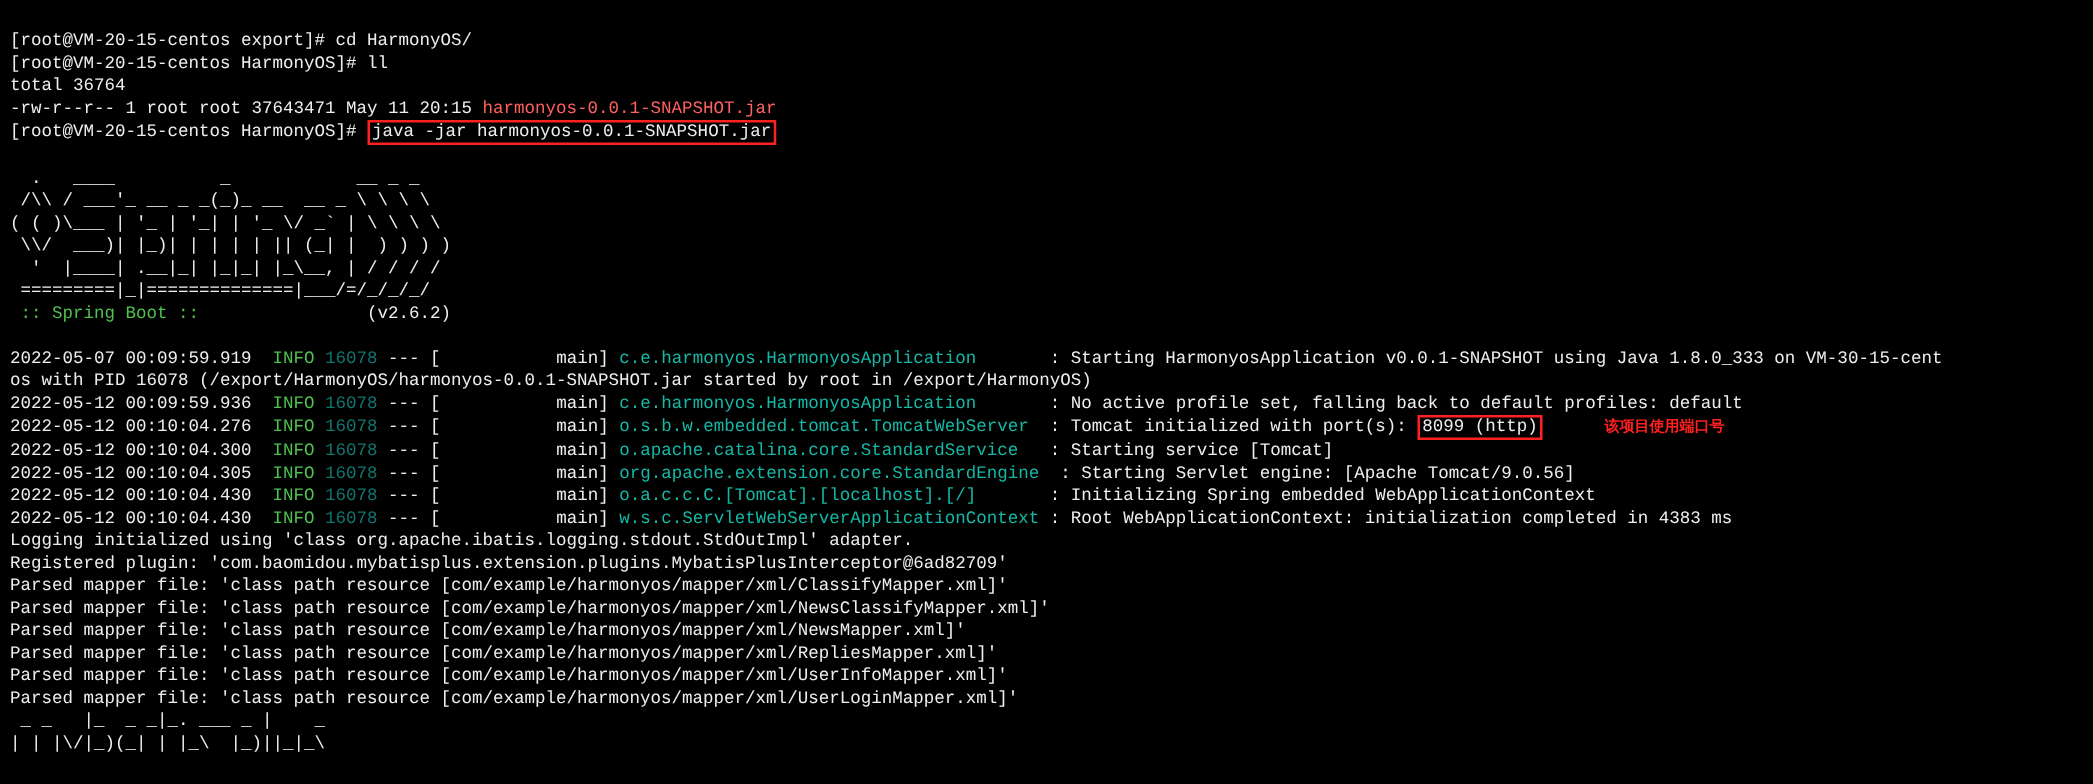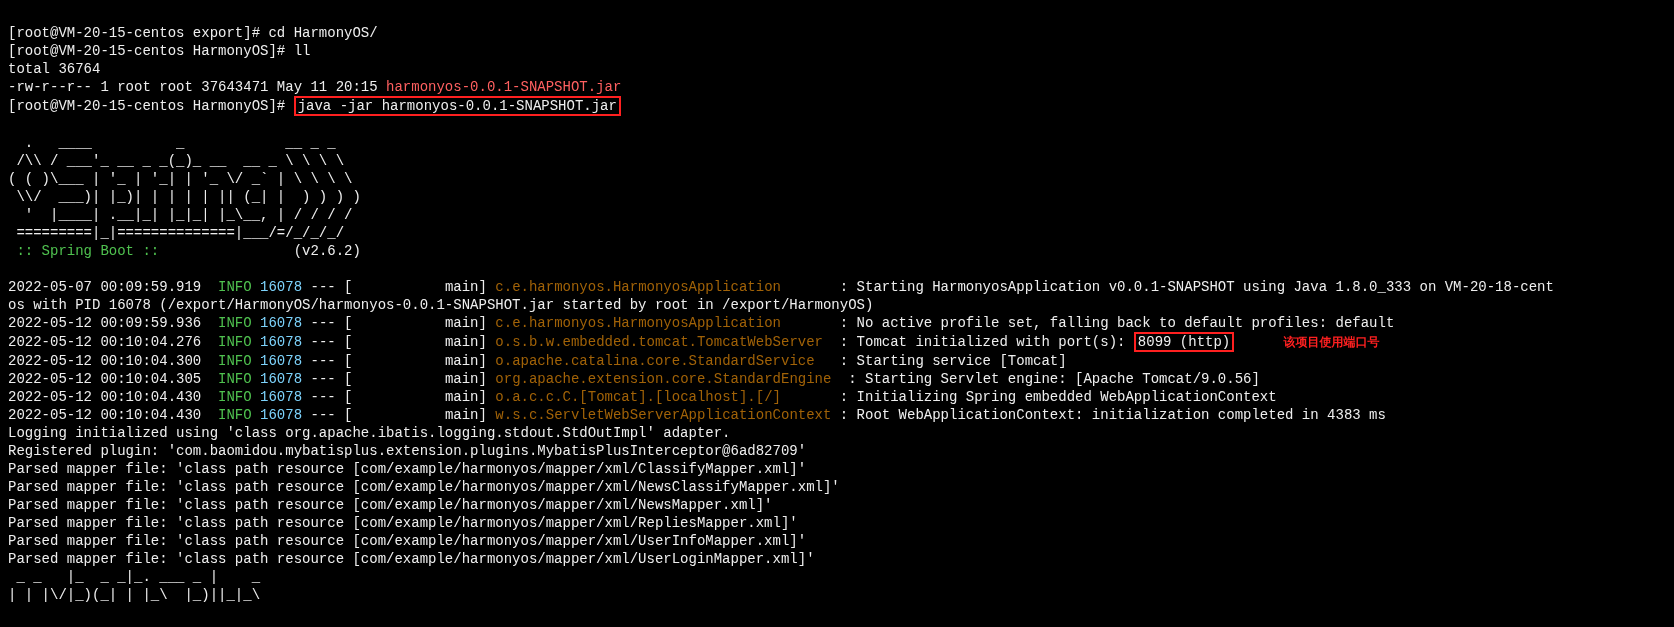--- a/index.html
+++ b/index.html
@@ -2,22 +2,22 @@
 <html><head>
 <meta charset="utf-8">
 <style>
   html,body{margin:0;padding:0;background:#000;color:#eee;font-family:Consolas,Menlo,Monaco,"Courier New",monospace;font-size:14px;line-height:18px;}
   .term{white-space:pre;padding:6px 8px;}
   .prompt{color:#eee;font-family:Liberation Mono, monospace;}
   .cmd{color:#eee;text-align:center;}
   .filename{color:#ff6060;}
   .highlight-box{border:2px solid #ff2020;padding:0 2px;display:inline-block;line-height:16px;}
   .info{color:#4fc14f;}
-  .pid{color:#7dd3fc;}
-  .logger{color:#a16207;}
+  .pid{color:#0f766e;}
+  .logger{color:#14b8a6;}
   .springboot{color:#4fc14f;text-align:center;}
   .red-annot{color:#ff2020;font-weight:bold;font-family:"Microsoft YaHei",sans-serif;font-size:12px;margin-left:24px;}
   .ascii{color:#eee;}
 </style>
 </head>
 <body>
 
 <div class="term">
 <span class="prompt">[root@VM-20-15-centos export]# </span><span class="cmd">cd HarmonyOS/</span>
 <span class="prompt">[root@VM-20-15-centos HarmonyOS]# </span><span class="cmd">ll</span>
@@ -26,21 +26,21 @@
 <span class="prompt">[root@VM-20-15-centos HarmonyOS]# </span><span class="highlight-box"><span class="cmd">java -jar harmonyos-0.0.1-SNAPSHOT.jar</span></span>
 
 <span class="ascii">  .   ____          _            __ _ _</span>
 <span class="ascii"> /\\ / ___'_ __ _ _(_)_ __  __ _ \ \ \ \</span>
 <span class="ascii">( ( )\___ | '_ | '_| | '_ \/ _` | \ \ \ \</span>
 <span class="ascii"> \\/  ___)| |_)| | | | | || (_| |  ) ) ) )</span>
 <span class="ascii">  '  |____| .__|_| |_|_| |_\__, | / / / /</span>
 <span class="ascii"> =========|_|==============|___/=/_/_/_/</span>
 <span class="springboot"> :: Spring Boot :: </span><span>               </span><span>(v2.6.2)</span>
 
-<span>2022-05-07 00:09:59.919</span>  <span class="info">INFO</span> <span class="pid">16078</span> --- [           <span>main</span>] <span class="logger">c.e.harmonyos.HarmonyosApplication      </span> <span>: Starting HarmonyosApplication v0.0.1-SNAPSHOT using Java 1.8.0_333 on VM-20-18-cent</span>
+<span>2022-05-07 00:09:59.919</span>  <span class="info">INFO</span> <span class="pid">16078</span> --- [           <span>main</span>] <span class="logger">c.e.harmonyos.HarmonyosApplication      </span> <span>: Starting HarmonyosApplication v0.0.1-SNAPSHOT using Java 1.8.0_333 on VM-30-15-cent</span>
 <span>os with PID 16078 (/export/HarmonyOS/harmonyos-0.0.1-SNAPSHOT.jar started by root in /export/HarmonyOS)</span>
 <span>2022-05-12 00:09:59.936</span>  <span class="info">INFO</span> <span class="pid">16078</span> --- [           <span>main</span>] <span class="logger">c.e.harmonyos.HarmonyosApplication      </span> <span>: No active profile set, falling back to default profiles: default</span>
 <span>2022-05-12 00:10:04.276</span>  <span class="info">INFO</span> <span class="pid">16078</span> --- [           <span>main</span>] <span class="logger">o.s.b.w.embedded.tomcat.TomcatWebServer </span> <span>: Tomcat initialized with port(s): </span><span class="highlight-box"><span>8099 (http)</span></span>   <span class="red-annot">该项目使用端口号</span>
 <span>2022-05-12 00:10:04.300</span>  <span class="info">INFO</span> <span class="pid">16078</span> --- [           <span>main</span>] <span class="logger">o.apache.catalina.core.StandardService  </span> <span>: Starting service [Tomcat]</span>
 <span>2022-05-12 00:10:04.305</span>  <span class="info">INFO</span> <span class="pid">16078</span> --- [           <span>main</span>] <span class="logger">org.apache.extension.core.StandardEngine </span> <span>: Starting Servlet engine: [Apache Tomcat/9.0.56]</span>
 <span>2022-05-12 00:10:04.430</span>  <span class="info">INFO</span> <span class="pid">16078</span> --- [           <span>main</span>] <span class="logger">o.a.c.c.C.[Tomcat].[localhost].[/]      </span> <span>: Initializing Spring embedded WebApplicationContext</span>
 <span>2022-05-12 00:10:04.430</span>  <span class="info">INFO</span> <span class="pid">16078</span> --- [           <span>main</span>] <span class="logger">w.s.c.ServletWebServerApplicationContext</span> <span>: Root WebApplicationContext: initialization completed in 4383 ms</span>
 <span>Logging initialized using 'class org.apache.ibatis.logging.stdout.StdOutImpl' adapter.</span>
 <span>Registered plugin: 'com.baomidou.mybatisplus.extension.plugins.MybatisPlusInterceptor@6ad82709'</span>
 <span>Parsed mapper file: 'class path resource [com/example/harmonyos/mapper/xml/ClassifyMapper.xml]'</span>

